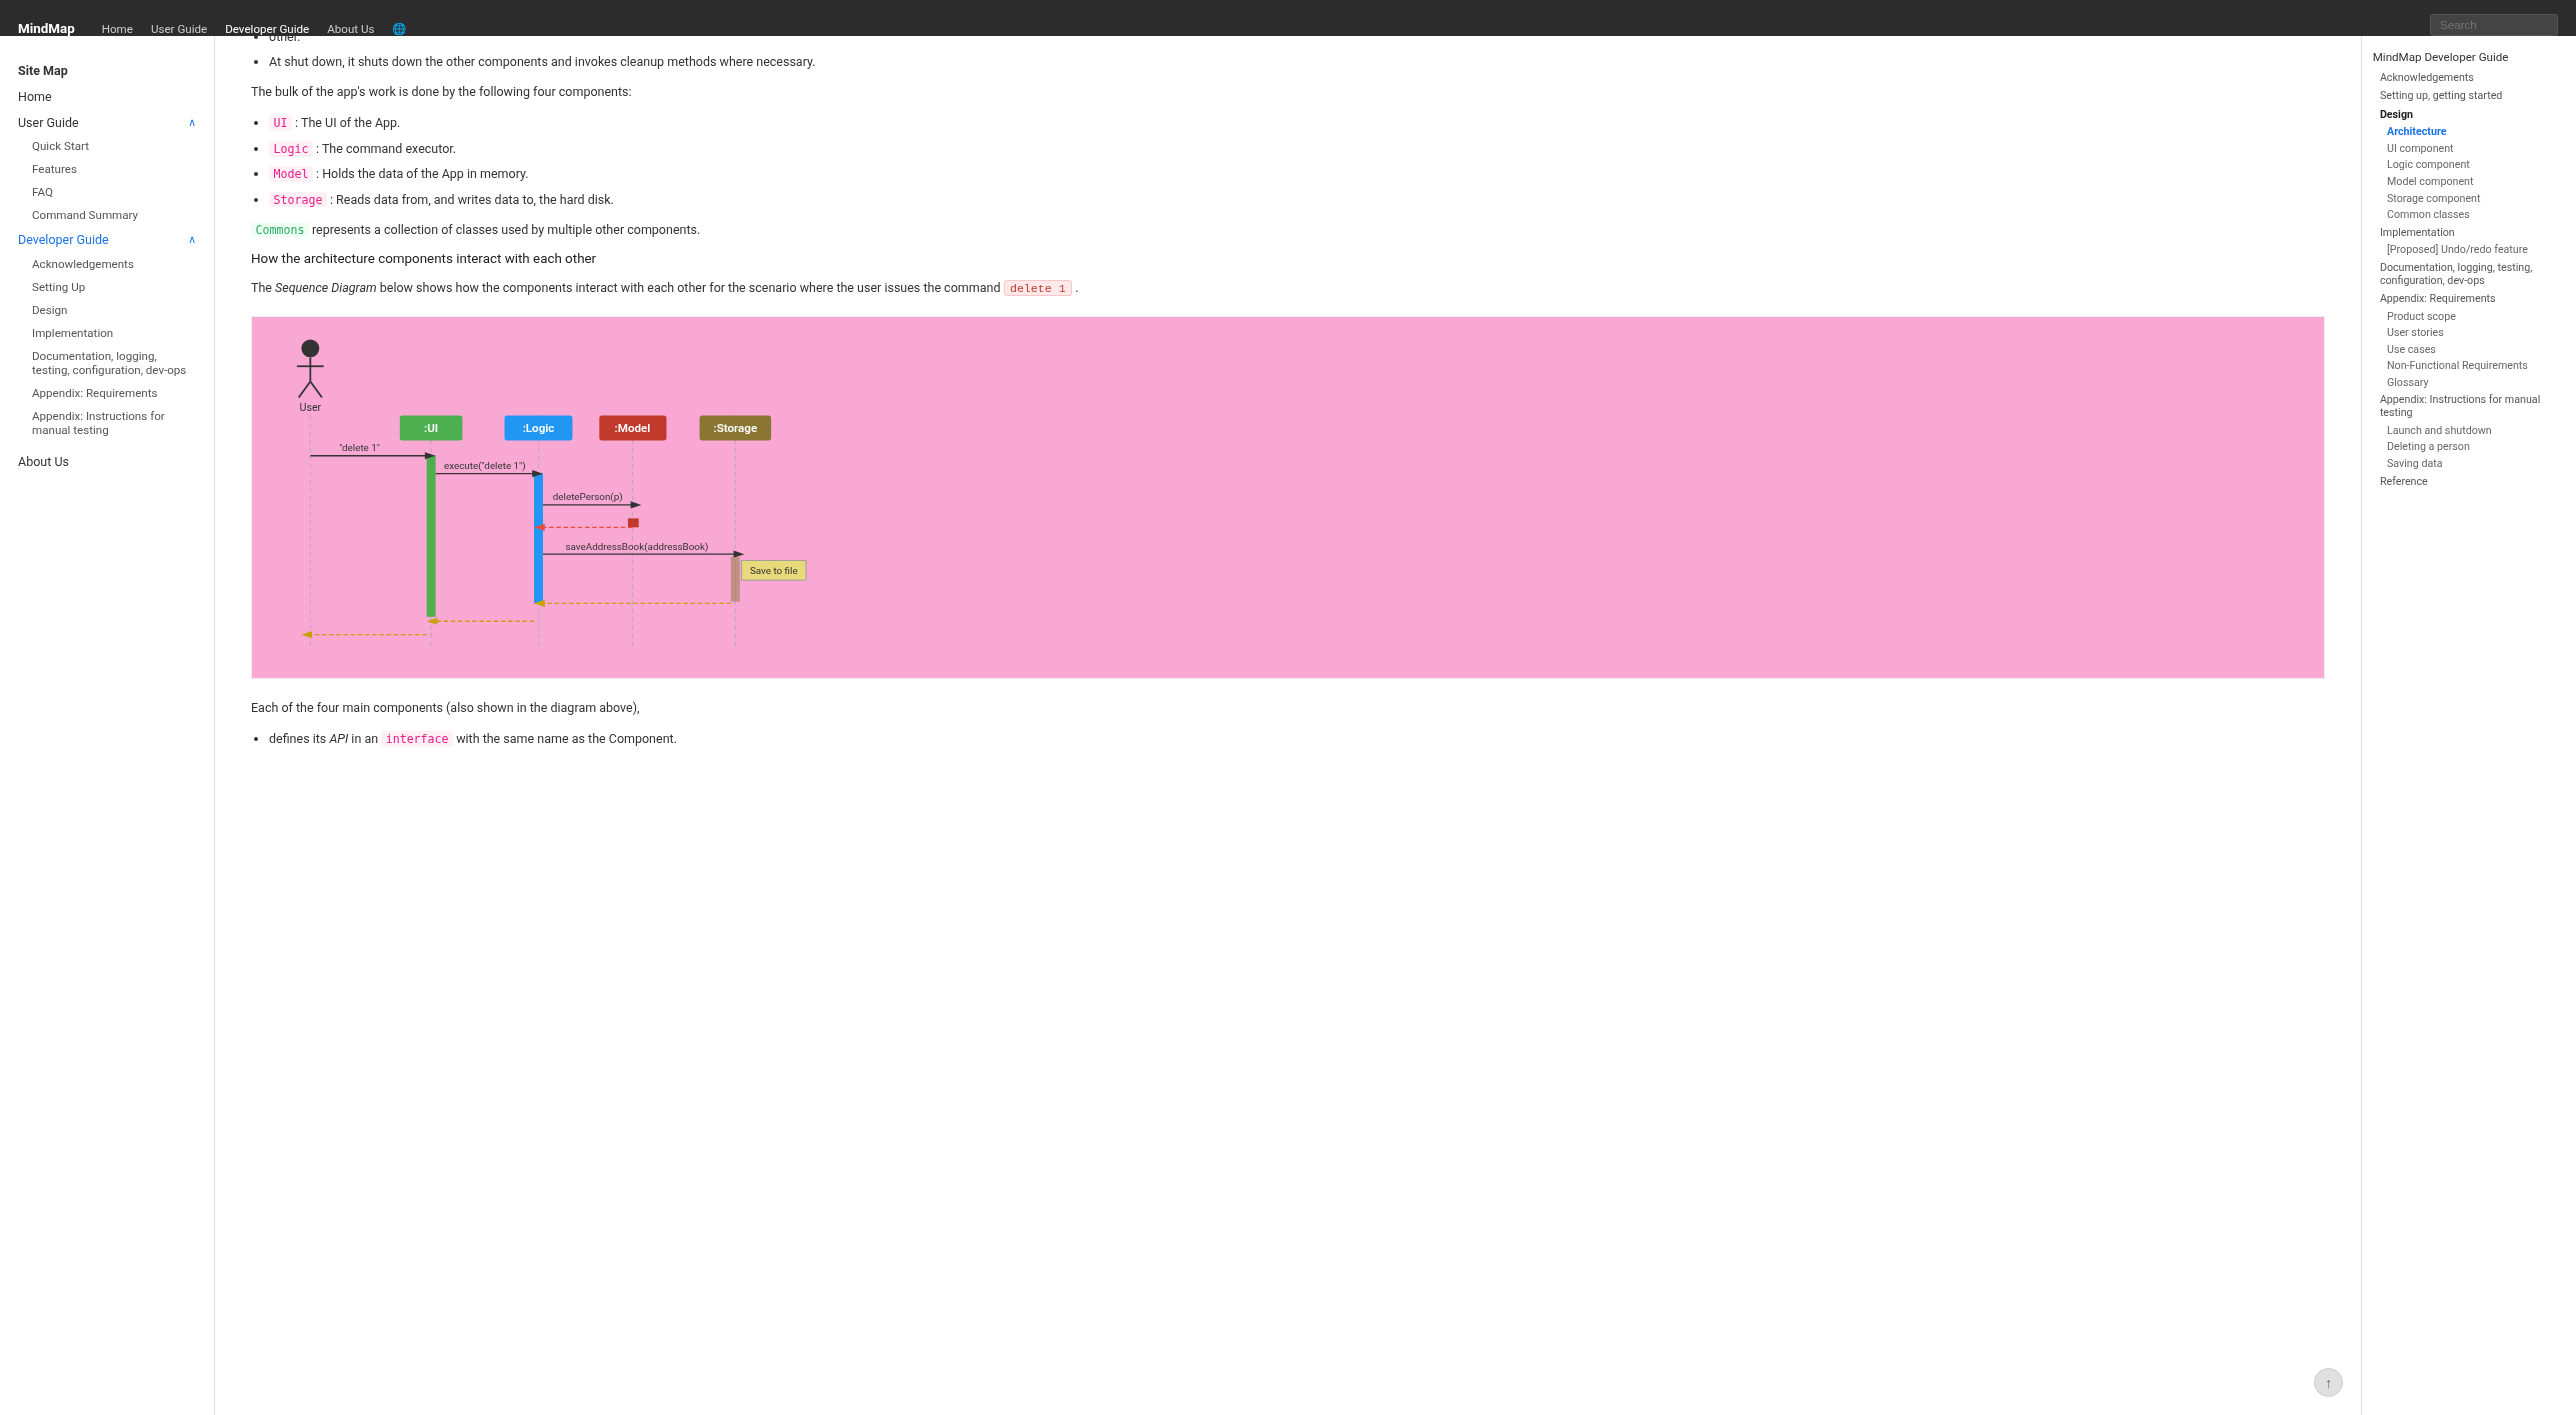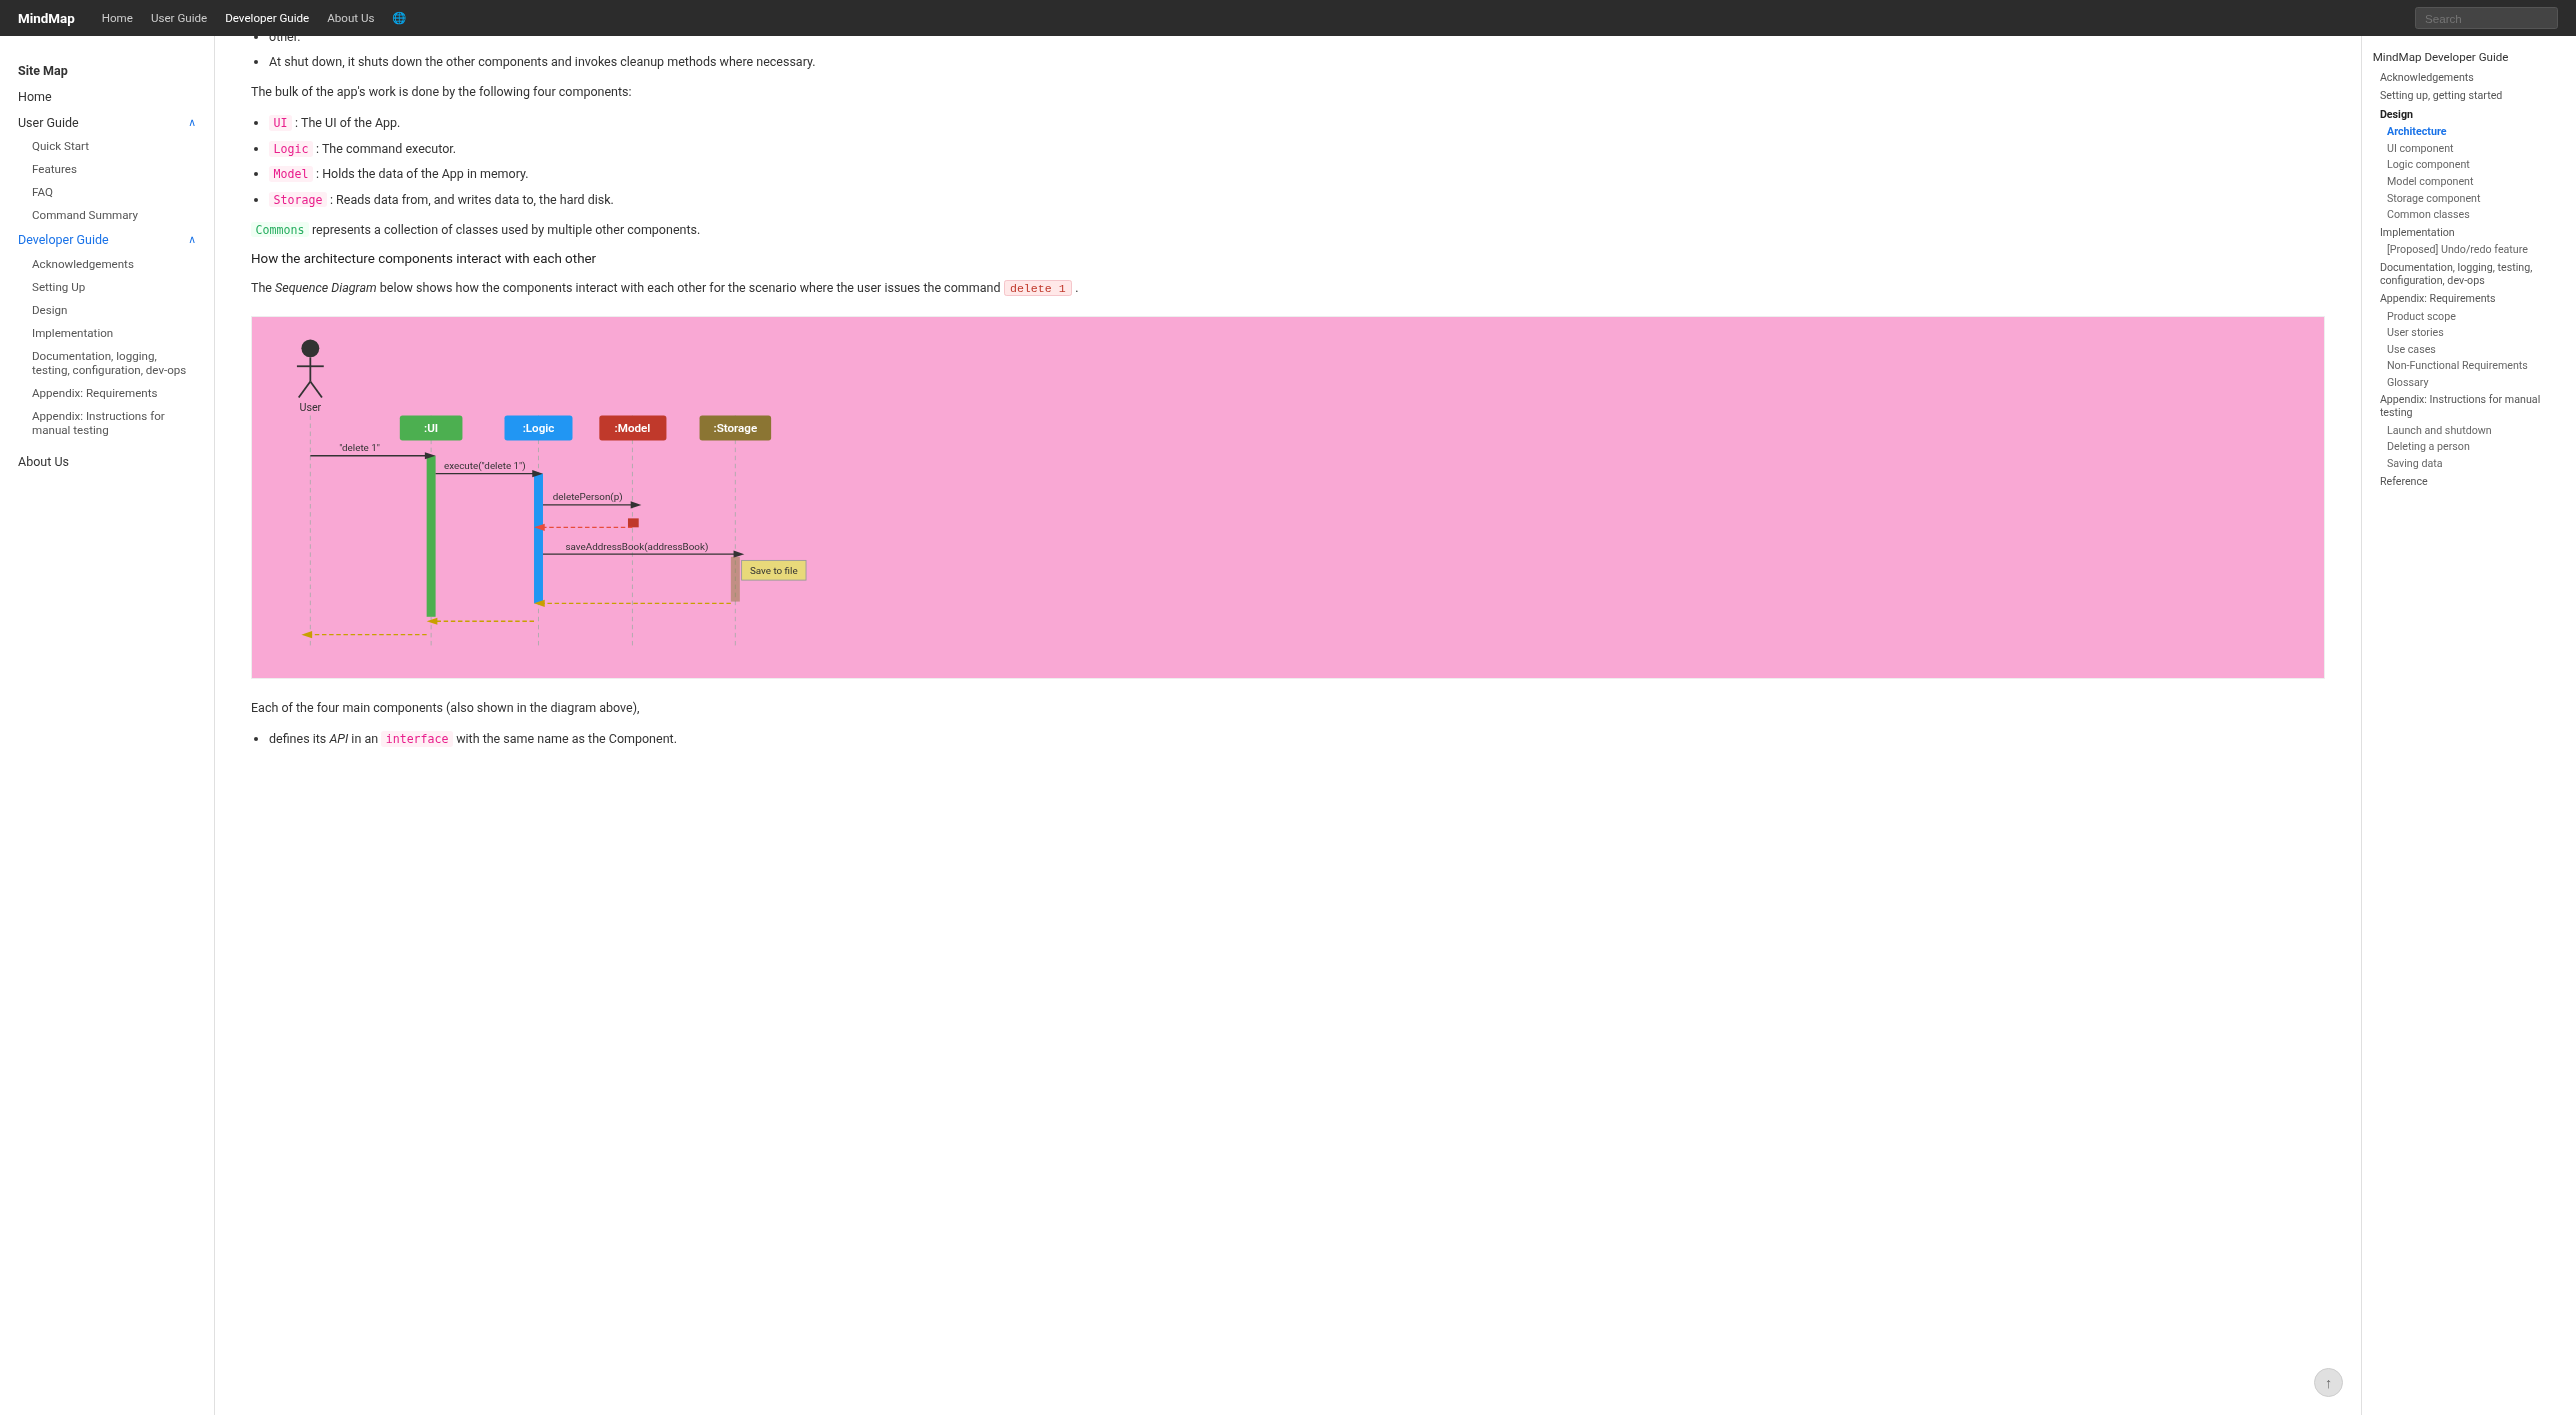--- a/index.html
+++ b/index.html
@@ -3,39 +3,39 @@
   <meta charset="utf-8">
   <style>
     * { box-sizing: border-box; margin: 0; padding: 0; }
     body { font-family: -apple-system, BlinkMacSystemFont, 'Segoe UI', Roboto, sans-serif; font-size: 12.5px; color: #333; background: #fff; }
 
     
     .top-nav {
       background: #2c2c2c;
       color: #fff;
       display: flex;
-      align-items: center;
+      align-items: flex-end;
       padding: 0 18px;
       height: 36px;
       position: fixed;
       top: 0; left: 0; right: 0;
       z-index: 100;
     }
     .top-nav .brand { font-weight: bold; font-size: 13.4px; margin-right: 27px; }
     .top-nav .nav-links { display: flex; gap: 18px; flex: 1; }
     .top-nav .nav-links a { color: #ccc; text-decoration: none; font-size: 11.6px; }
     .top-nav .nav-links a.active { color: #fff; }
     .top-nav .search-box {
       border: 0.9px solid #555;
       background: #444;
       color: #fff;
       padding: 3.6px 9px;
       border-radius: 2.7px;
       font-size: 11.6px;
-      width: 143px;
+      width: 128px;
     }
 
     
     .sidebar-left {
       width: 215px;
       min-width: 215px;
       border-right: 0.9px solid #e0e0e0;
       padding: 18px 0;
       position: fixed;
       top: 36px;

